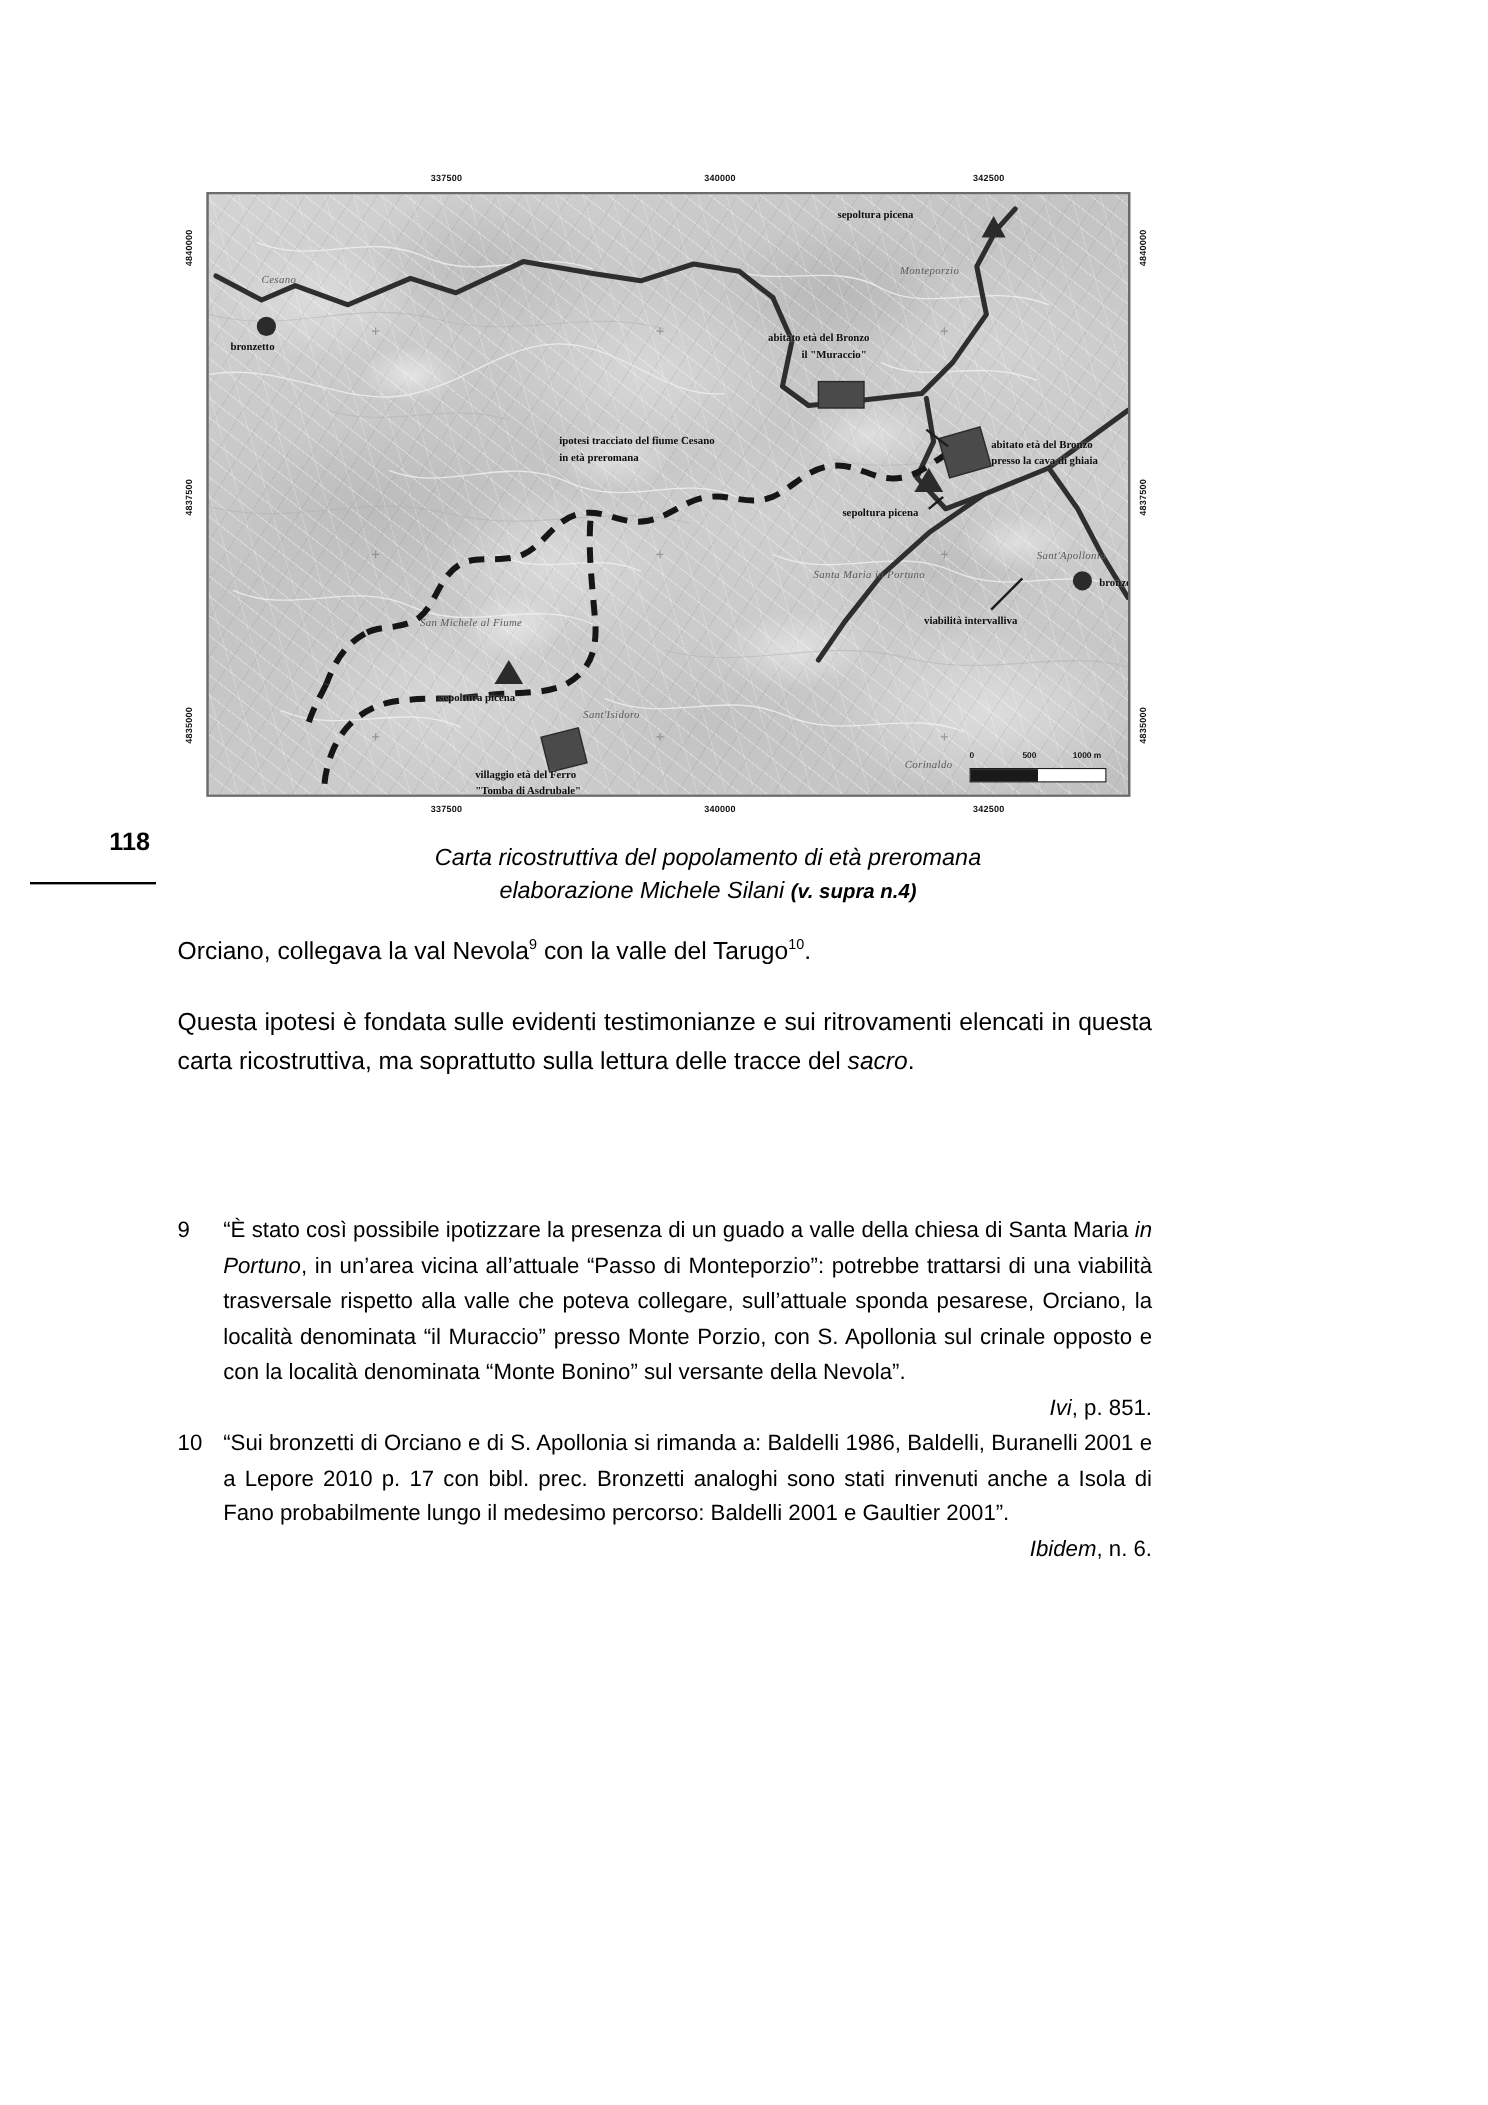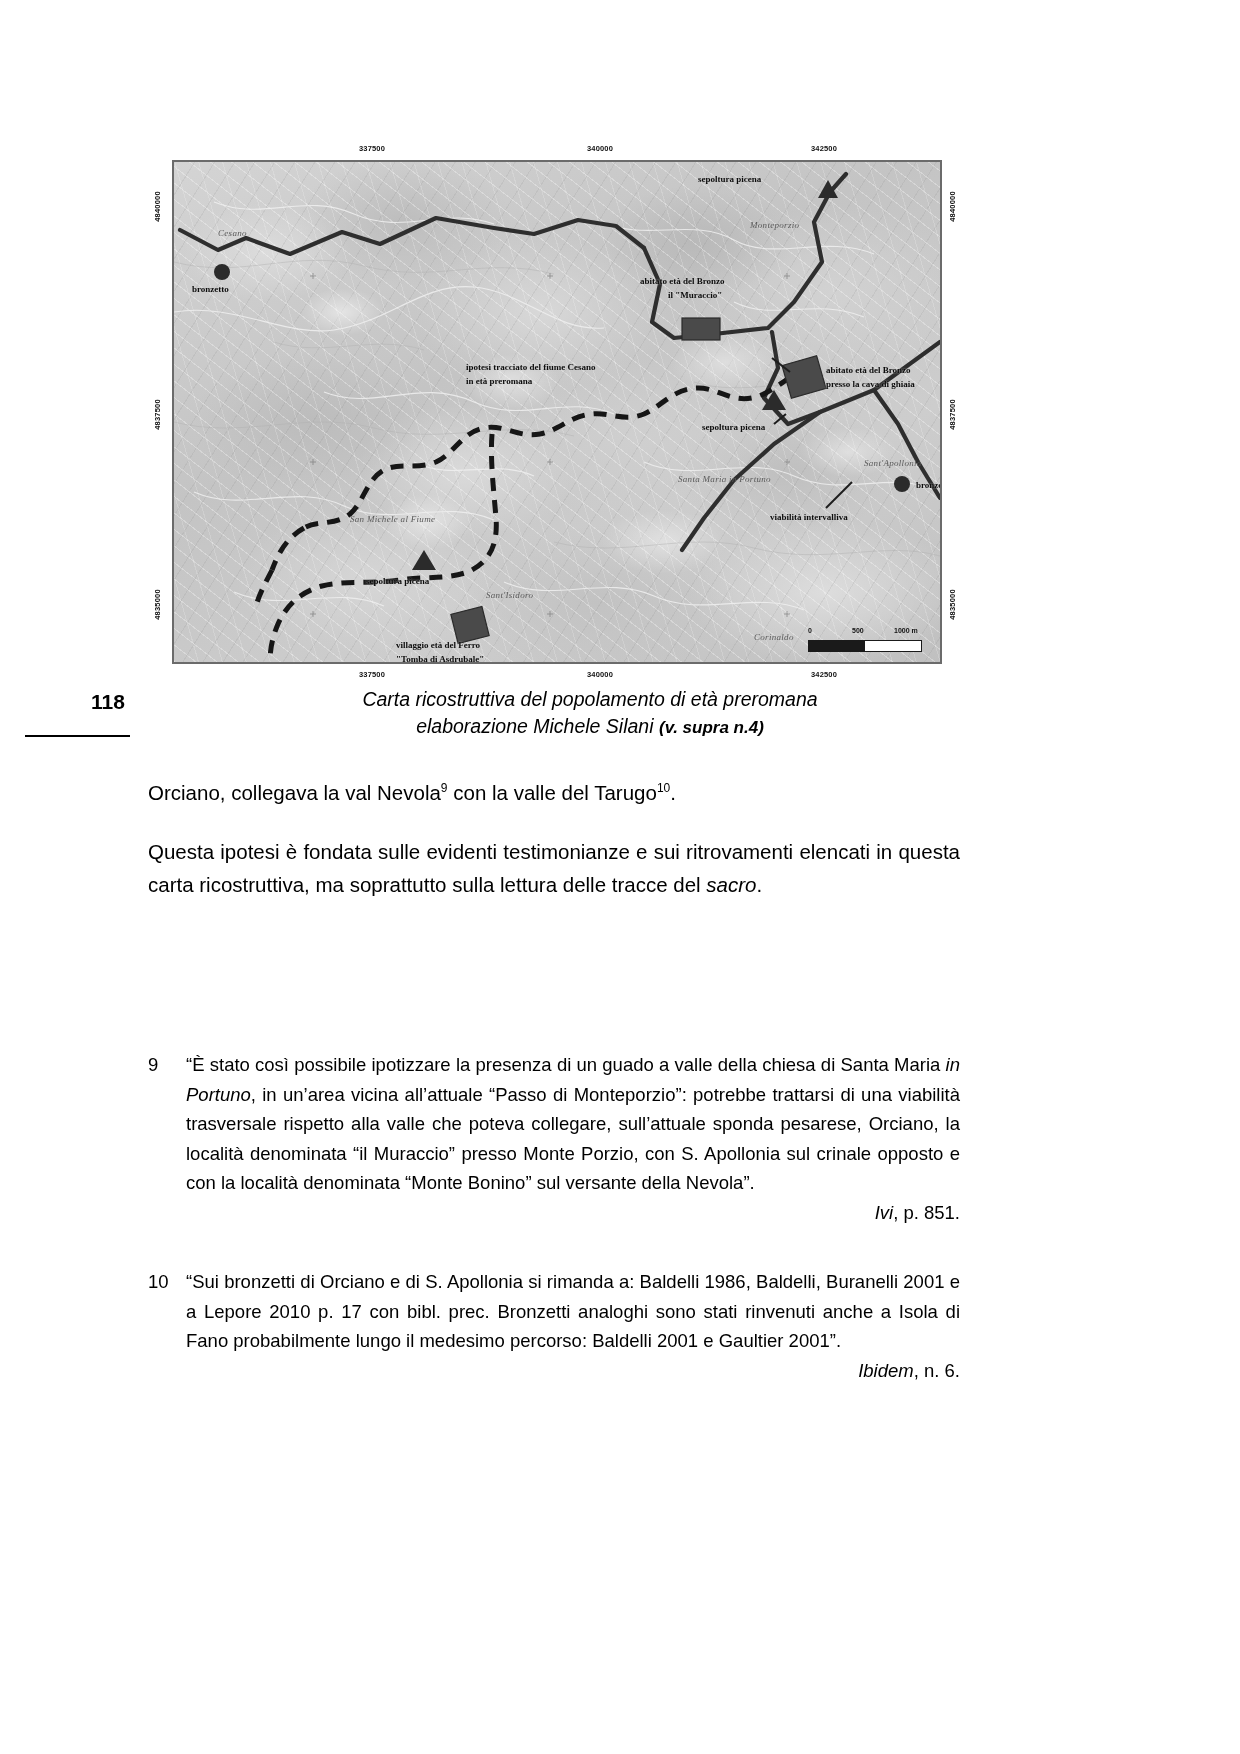--- a/index.html
+++ b/index.html
@@ -120,21 +120,21 @@
     text-align:center;
     font-family:"Liberation Sans", sans-serif;
   }
   .pagerule{
     position:absolute;
     left:25px; top:735px;
     width:105px;height:2px;background:#000;
   }
   .caption{
     position:absolute;
-    left:175px; top:686px; width:830px;
+    left:175px; top:702px; width:830px;
     text-align:center;
     font-style:italic;
     font-size:19.5px;
     line-height:27px;
     font-family:"Liberation Sans", sans-serif;
   }
   .caption .supra{
     font-size:17px;
     font-weight:bold;
     font-style:italic;
@@ -164,21 +164,21 @@
     font-family:"Liberation Sans", sans-serif;
   }
   .note{
     position:relative;
     padding-left:38px;
     margin-bottom:0;
   }
   .note .num{
     position:absolute;left:0;top:0;width:30px;text-align:left;
   }
-  .note .txt{text-align:justify;margin-top:40px;}
+  .note .txt{text-align:justify;}
   .note .tail{text-align:right;}
 </style>
 </head>
 <body>
 
 <div class="figure-wrap">
 
   <div class="map-outer">
 
     <div class="ax top" style="left:222px">337500</div>

